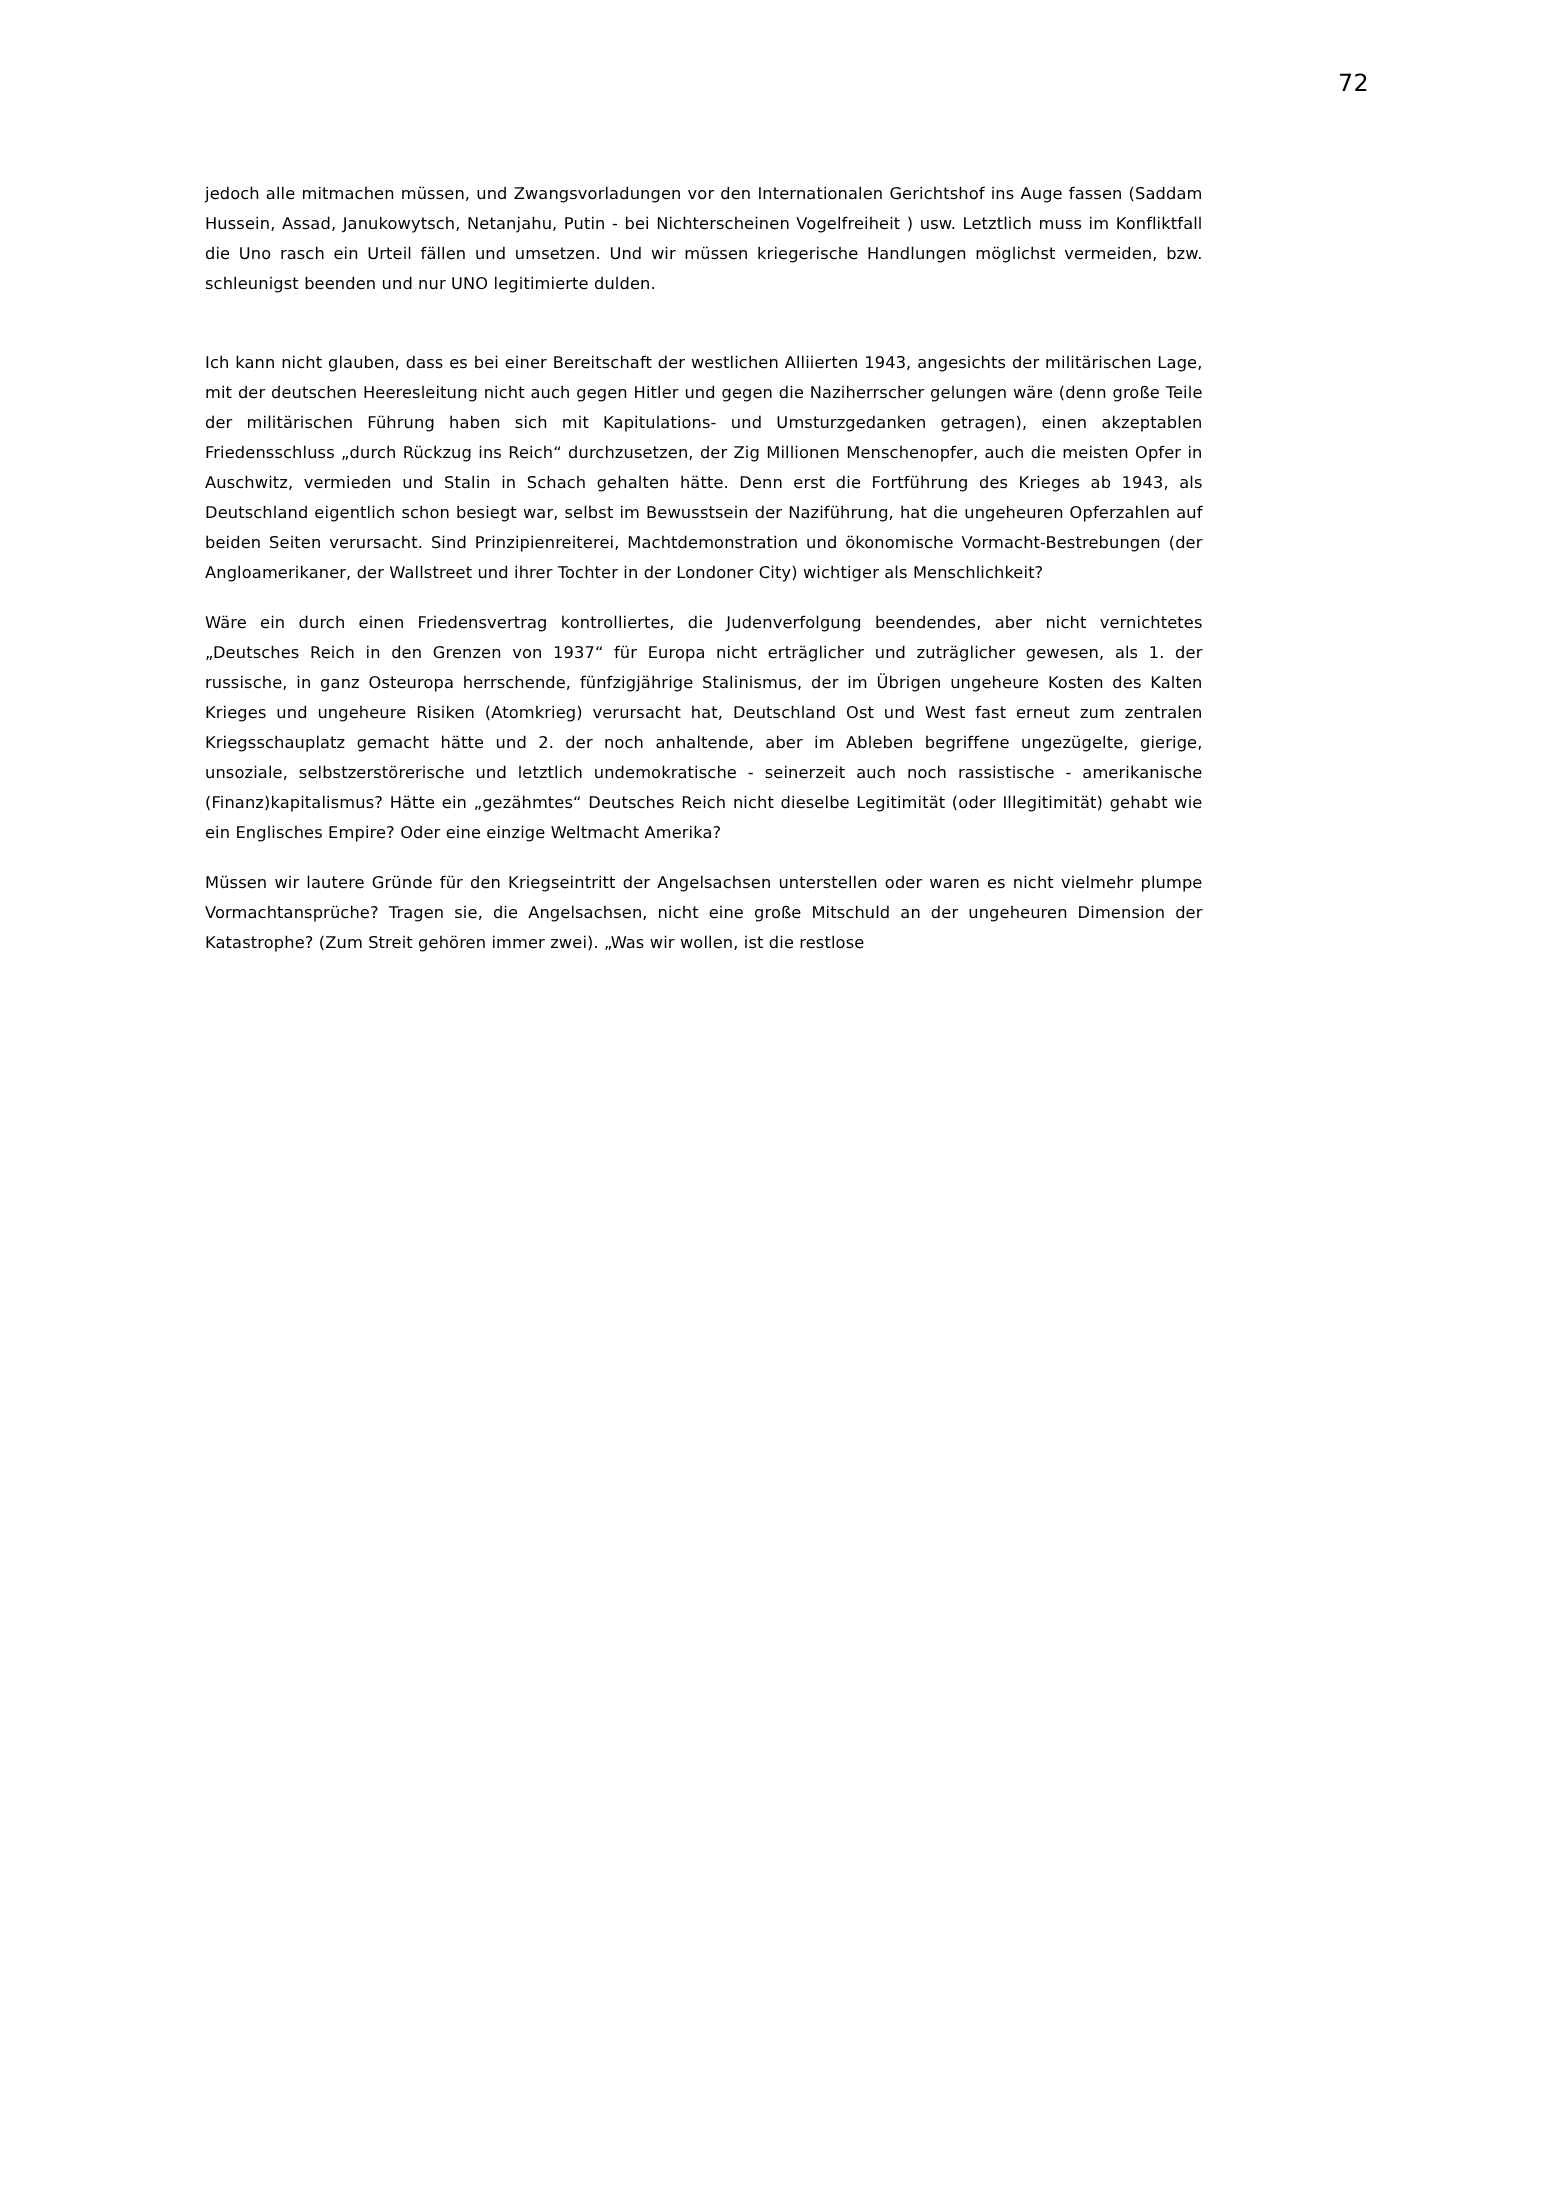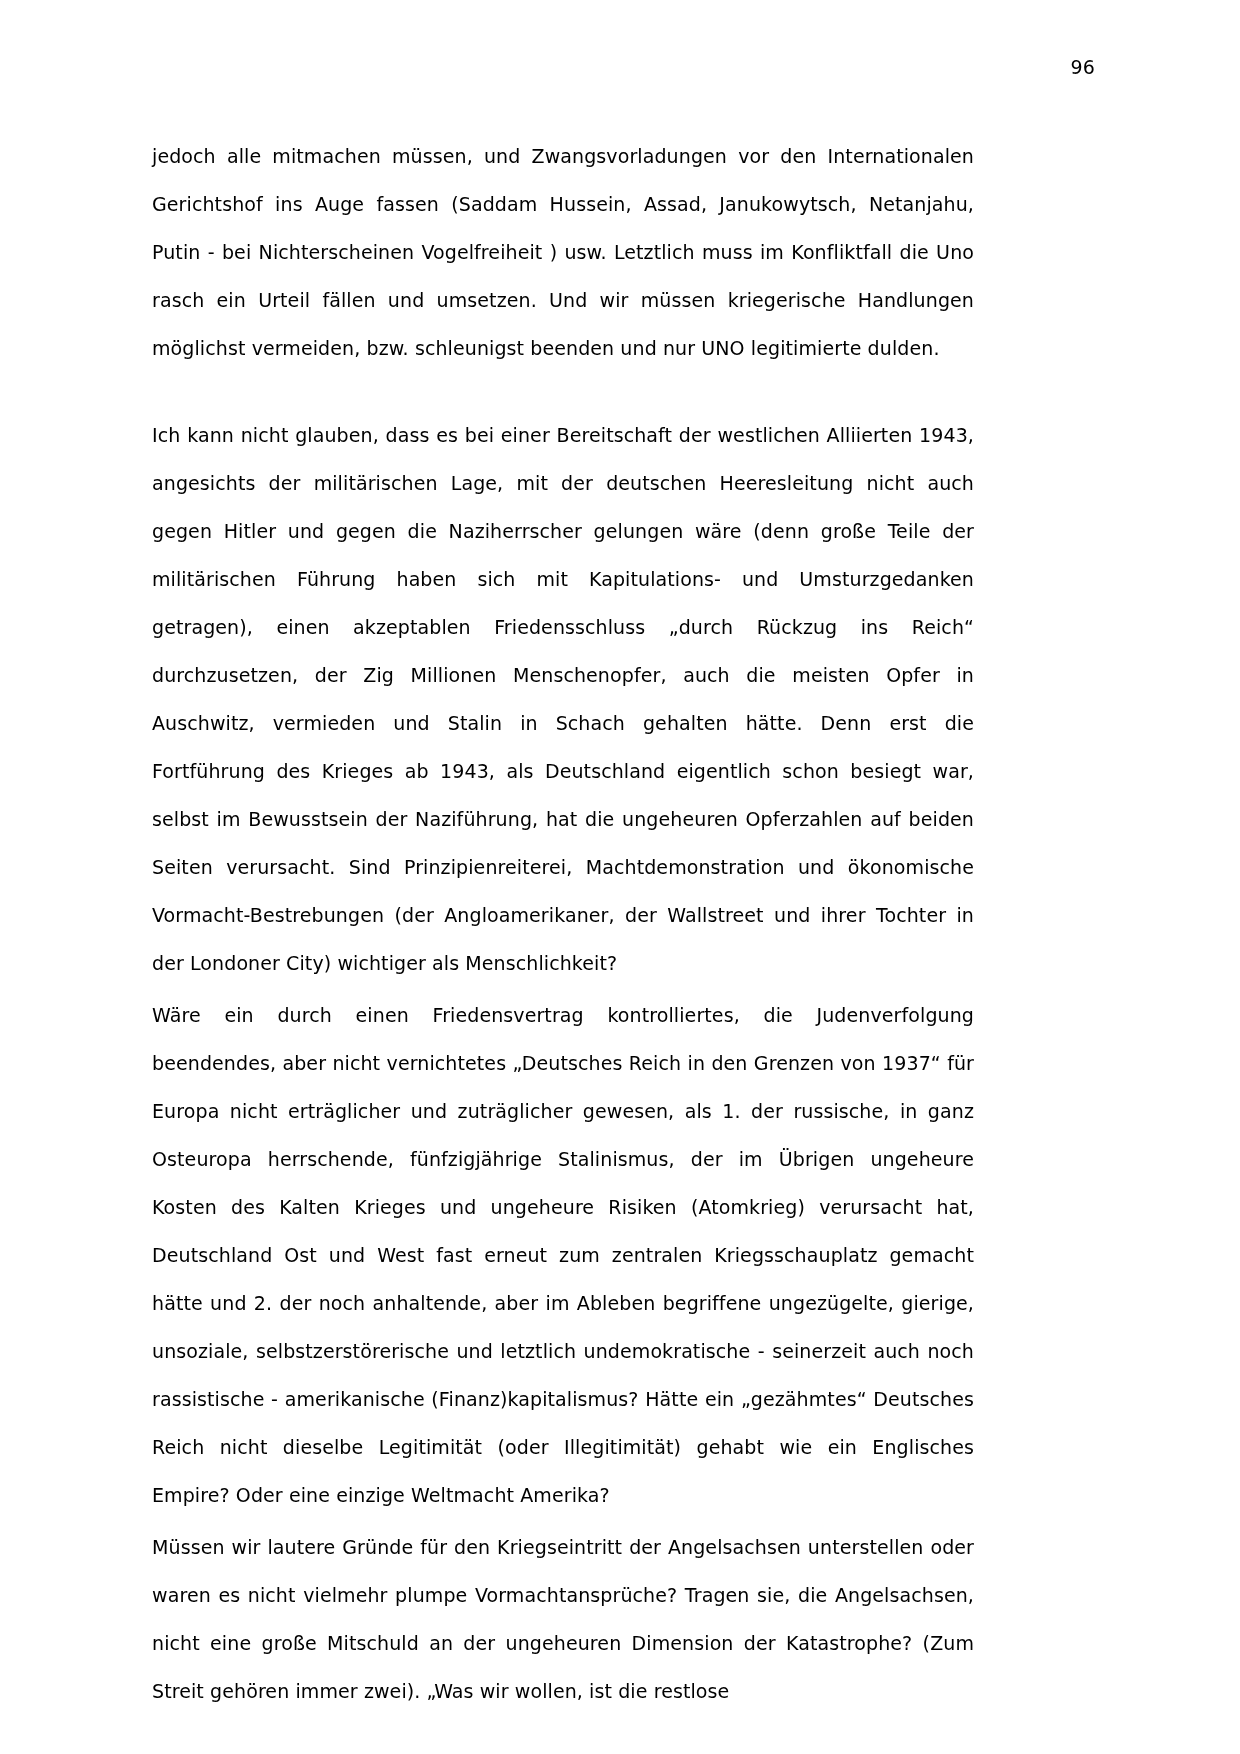--- a/index.html
+++ b/index.html
@@ -29,41 +29,41 @@
     line-height: 1;
     letter-spacing: 0.2px;
   }
   .content {
     position: absolute;
     left: 148px;
     top: 128px;
     width: 830px;
   }
   p {
-    margin: 4px;
-    font-size: 19px;
-    line-height: 48px;
+    margin: 16px;
+    font-size: 13px;
+    line-height: 24px;
     text-align: justify;
     text-justify: inter-word;
     letter-spacing: 0.1px;
   }
   p.justify-all {
     text-align: justify;
   }
   
   .gap-para {
     margin-top: 39px;
   }
 </style>
 </head>
 <body>
 
 <div class="page">
 
-  <div class="page-number">96</div>
+  <div class="page-number">72</div>
 
   <div class="content">
 
     <p class="justify-all">jedoch alle mitmachen müssen, und Zwangsvorladungen vor den Internationalen Gerichtshof ins Auge fassen (Saddam Hussein, Assad,        Janukowytsch, Netanjahu,    Putin - bei Nichterscheinen Vogelfreiheit ) usw. Letztlich muss im Konfliktfall die Uno rasch ein Urteil fällen und umsetzen. Und wir müssen kriegerische Handlungen möglichst vermeiden, bzw. schleunigst beenden und nur UNO legitimierte dulden.</p>
 
     <p class="justify-all gap-para"> Ich kann nicht glauben, dass es bei einer Bereitschaft der westlichen Alliierten 1943, angesichts der militärischen Lage, mit der deutschen Heeresleitung nicht auch gegen Hitler und gegen die Naziherrscher gelungen wäre (denn große Teile der militärischen Führung haben sich mit Kapitulations- und Umsturzgedanken getragen), einen akzeptablen Friedensschluss „durch Rückzug ins Reich“ durchzusetzen, der Zig Millionen Menschenopfer, auch die meisten   Opfer in Auschwitz,    vermieden und Stalin in Schach gehalten hätte. Denn erst die Fortführung des Krieges ab 1943, als Deutschland eigentlich schon besiegt war, selbst im Bewusstsein der Naziführung, hat die ungeheuren Opferzahlen auf beiden Seiten verursacht.  Sind Prinzipienreiterei, Machtdemonstration und ökonomische Vormacht-Bestrebungen (der Angloamerikaner, der Wallstreet und ihrer Tochter in der Londoner City) wichtiger als Menschlichkeit?</p>
 
     <p class="justify-all"> Wäre    ein     durch einen Friedensvertrag    kontrolliertes, die Judenverfolgung beendendes, aber nicht vernichtetes „Deutsches Reich in den Grenzen von 1937“ für Europa nicht erträglicher und  zuträglicher gewesen, als 1. der russische, in ganz Osteuropa herrschende, fünfzigjährige Stalinismus, der im Übrigen ungeheure Kosten des Kalten Krieges und ungeheure Risiken (Atomkrieg) verursacht hat, Deutschland Ost und West fast erneut zum zentralen Kriegsschauplatz gemacht hätte und 2. der noch anhaltende, aber im Ableben begriffene ungezügelte, gierige, unsoziale, selbstzerstörerische und letztlich undemokratische - seinerzeit auch noch rassistische - amerikanische  (Finanz)kapitalismus?  Hätte ein „gezähmtes“ Deutsches Reich nicht dieselbe Legitimität (oder Illegitimität) gehabt wie ein Englisches Empire? Oder eine einzige Weltmacht Amerika?</p>
 
     <p class="justify-all"> Müssen wir lautere Gründe für den Kriegseintritt der Angelsachsen unterstellen oder waren es nicht vielmehr plumpe Vormachtansprüche? Tragen sie, die Angelsachsen,   nicht eine große Mitschuld an der ungeheuren Dimension der Katastrophe? (Zum Streit gehören immer zwei). „Was wir wollen, ist die restlose</p>

